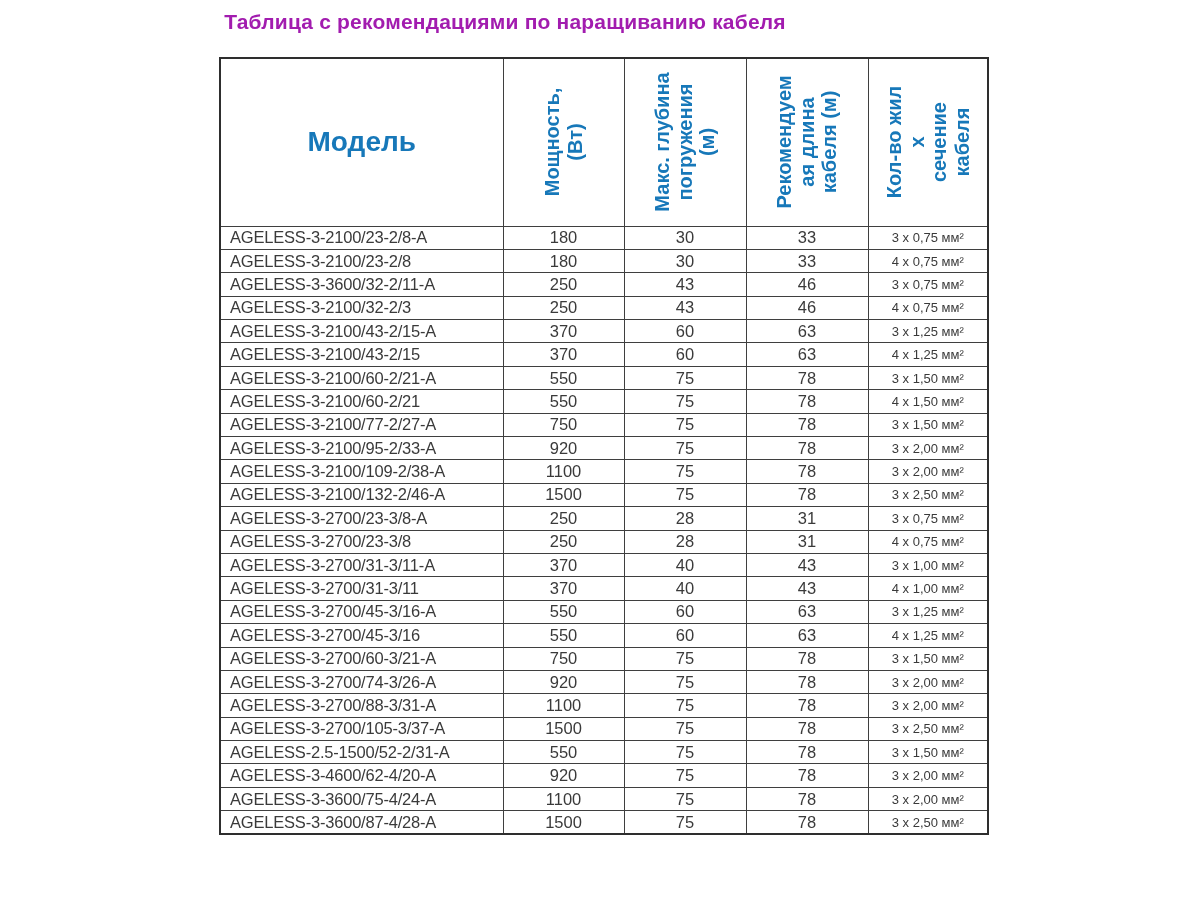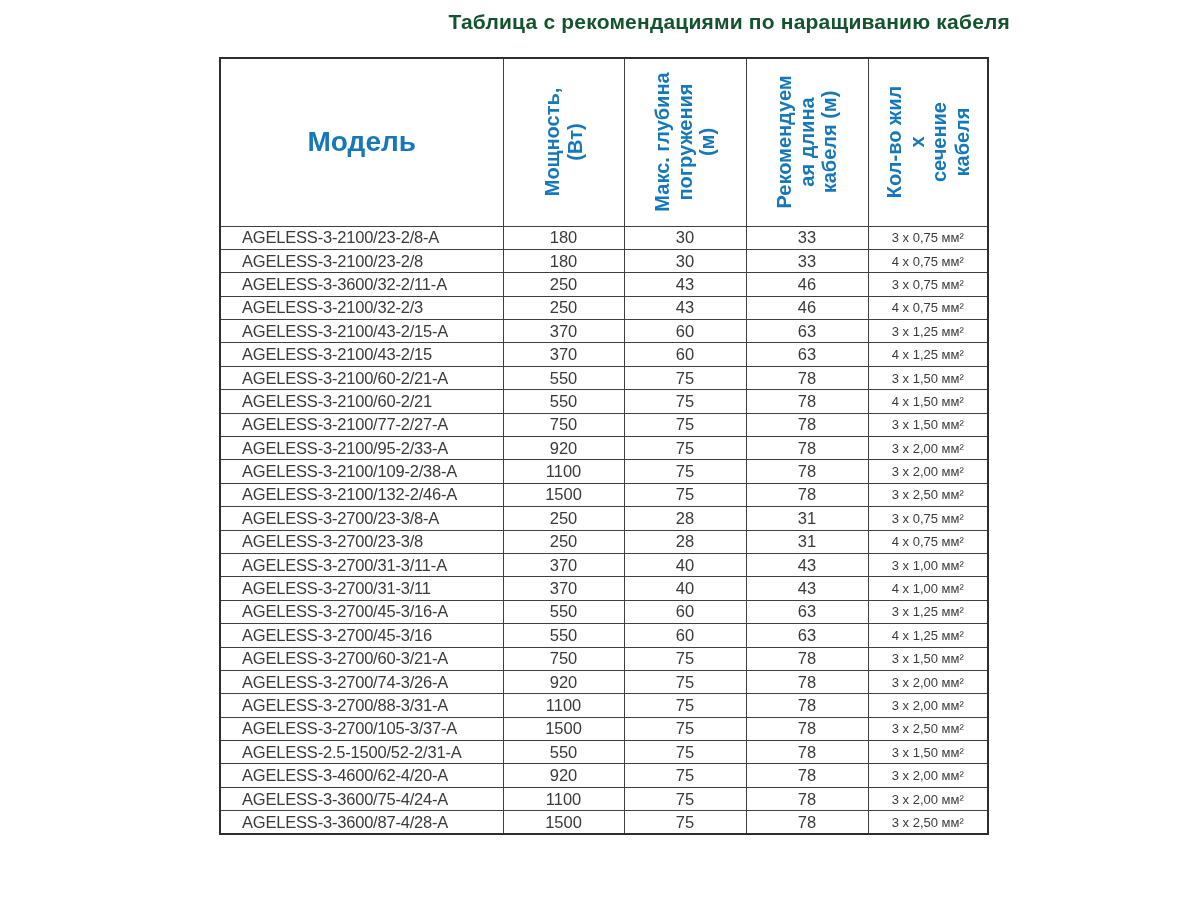--- a/index.html
+++ b/index.html
@@ -7,24 +7,24 @@
     width: 1200px; height: 900px;
     background: #ffffff;
     font-family: "Liberation Sans", sans-serif;
     overflow: hidden;
   }
   .page { position: relative; width: 1200px; height: 900px; background:#fff; }
 
   .page-title {
     position: absolute;
     top: 10px; left: 0; width: 1010px;
-    text-align: right;
+    text-align: center;
     font-size: 21px;
     font-weight: bold;
-    color: #14532d;
+    color: #a21caf;
     letter-spacing: 0.2px;
   }
 
   table.spec {
     position: absolute;
     left: 219px; top: 57px;
     width: 768px;
     border-collapse: collapse;
     table-layout: fixed;
     background: #fff;
@@ -67,21 +67,21 @@
     font-size: 16.5px;
     color: #3a3a3a;
     text-align: center;
     vertical-align: middle;
     padding: 0 2px;
     white-space: nowrap;
     overflow: hidden;
   }
   tbody td.c-model {
     text-align: left;
-    padding-left: 21px;
+    padding-left: 9px;
     letter-spacing: -0.2px;
     margin-left: 32px;
   }
   tbody td.c-cable { font-size: 13px; }
 </style>
 </head>
 <body>
 
 <div class="page">
 

